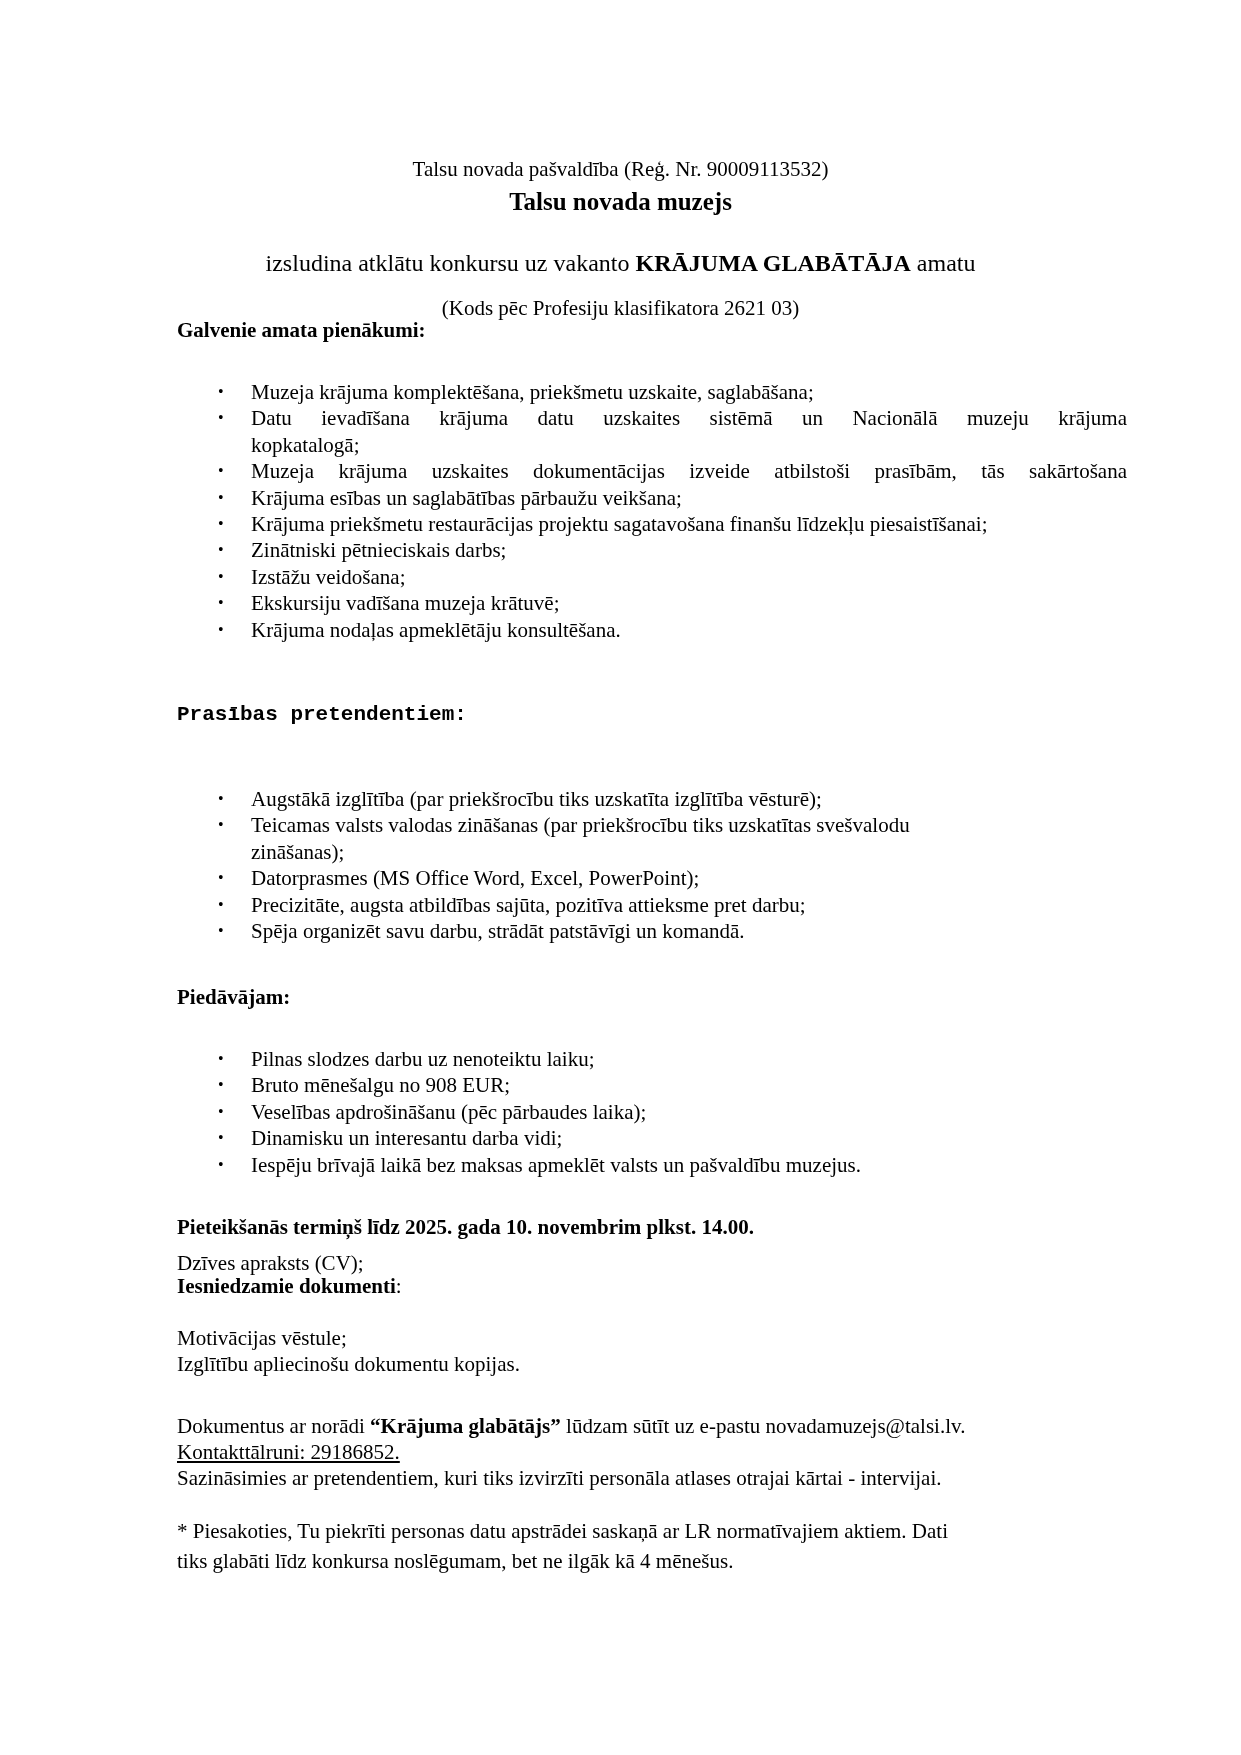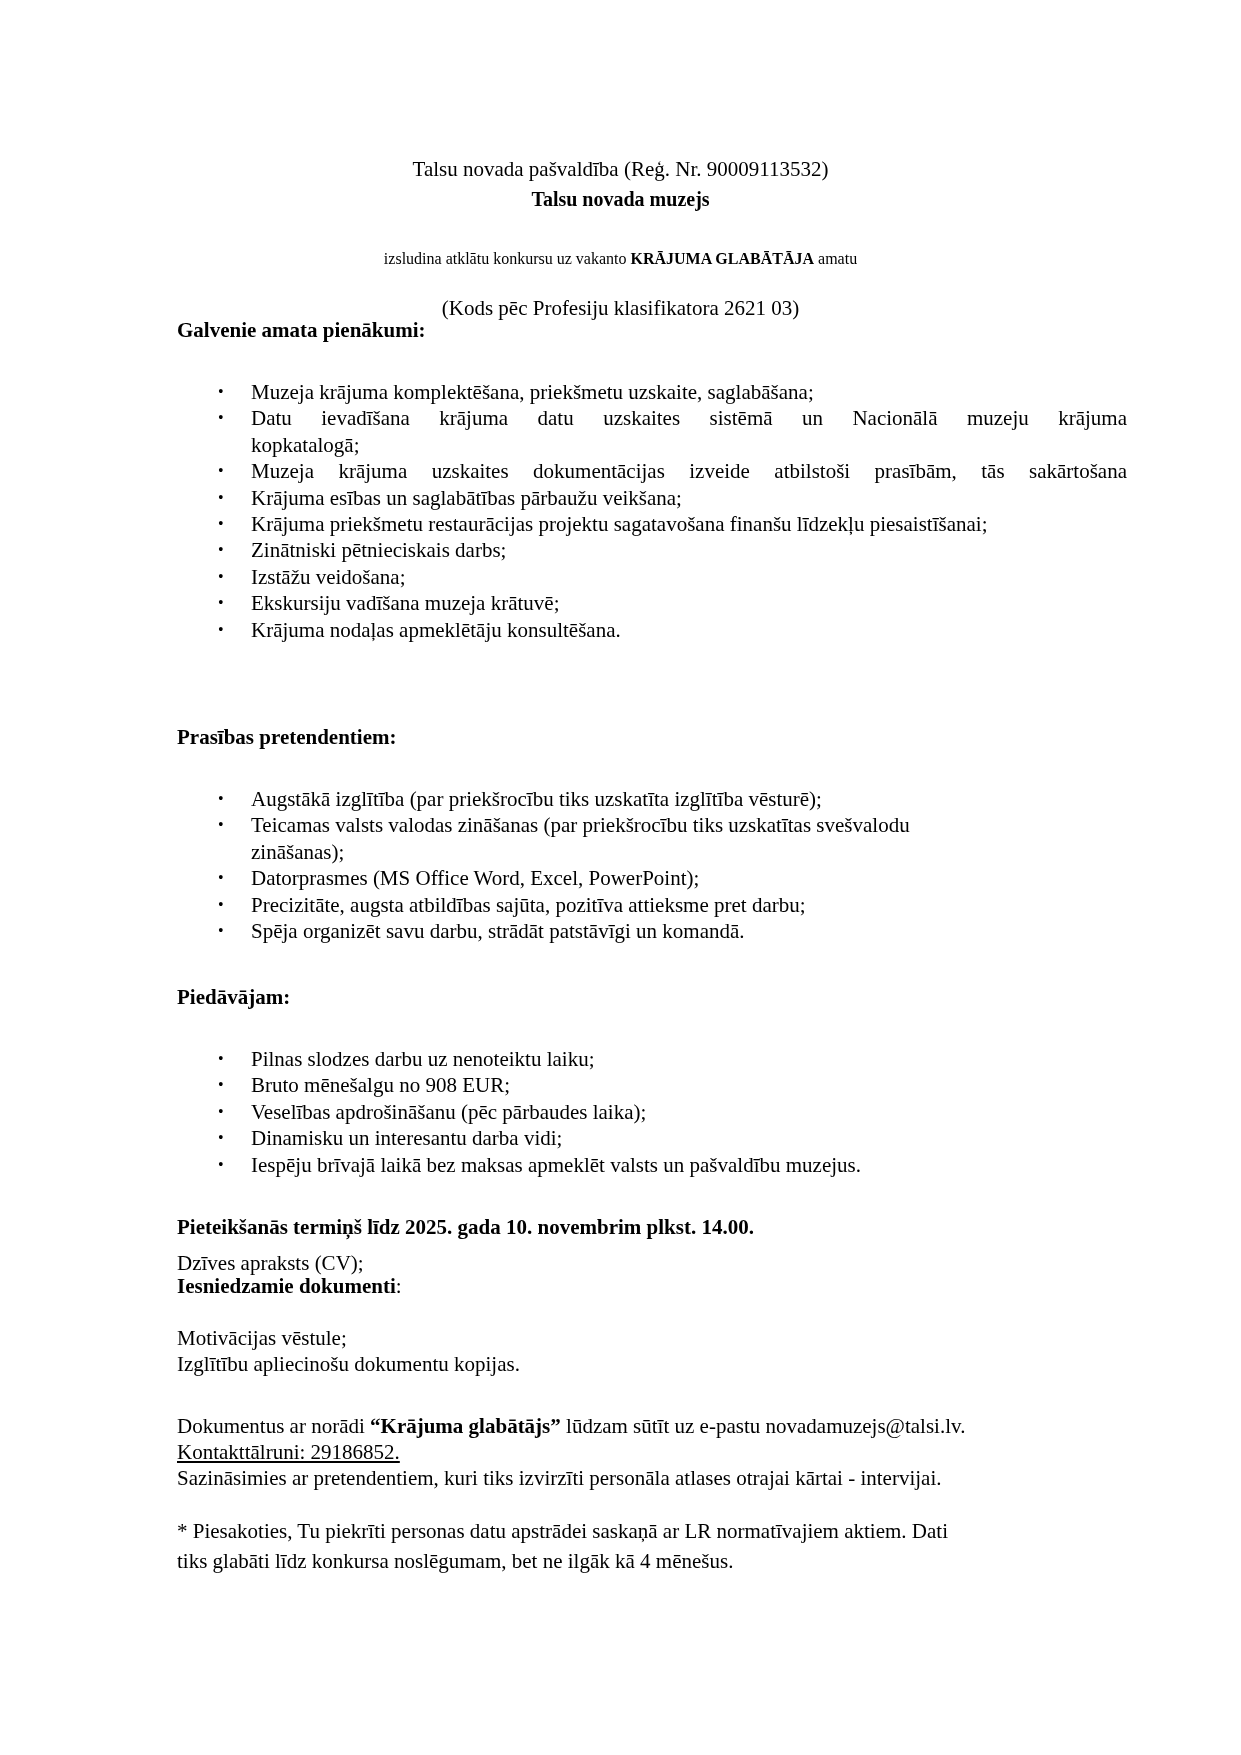--- a/index.html
+++ b/index.html
@@ -13,39 +13,39 @@
   ul.bul li { position: relative; padding-left: 74px; line-height: 26.4px; }
   ul.bul li .dot { position: absolute; left: 41px; top: 0; font-size: 16px; }
   .just { text-align: justify; text-align-last: justify; }
 </style>
 </head>
 <body>
 
 <div class="page">
 
   <div class="center" style="top:117px;">Talsu novada pašvaldība (Reģ. Nr. 90009113532)</div>
-  <div class="center b" style="top:148px;font-size:20px;">Talsu novada muzejs</div>
-  <div class="center" style="top:210px;font-size:16px;"><span>izsludina atklātu konkursu uz vakanto </span><span class="b">KRĀJUMA GLABĀTĀJA</span><span> amatu</span></div>
+  <div class="center b" style="top:148px;font-size:25px;">Talsu novada muzejs</div>
+  <div class="center" style="top:210px;font-size:24px;"><span>izsludina atklātu konkursu uz vakanto </span><span class="b">KRĀJUMA GLABĀTĀJA</span><span> amatu</span></div>
   <div class="center" style="top:256px;">(Kods pēc Profesiju klasifikatora 2621 03)</div>
 
   <div class="l b" style="top:318px;">Galvenie amata pienākumi:</div>
   <ul class="bul" style="top:379px;">
     <li><span class="dot">•</span><span>Muzeja  krājuma komplektēšana, priekšmetu uzskaite, saglabāšana;</span></li>
     <li class="just"><span class="dot">•</span><span>Datu ievadīšana krājuma datu uzskaites sistēmā un Nacionālā muzeju krājuma</span></li>
     <li><span>kopkatalogā;</span></li>
     <li class="just"><span class="dot">•</span><span>Muzeja krājuma uzskaites dokumentācijas izveide atbilstoši prasībām, tās sakārtošana</span></li>
     <li><span class="dot">•</span><span>Krājuma esības un saglabātības pārbaužu veikšana;</span></li>
     <li><span class="dot">•</span><span>Krājuma priekšmetu restaurācijas projektu sagatavošana finanšu līdzekļu piesaistīšanai;</span></li>
     <li><span class="dot">•</span><span>Zinātniski pētnieciskais darbs;</span></li>
     <li><span class="dot">•</span><span>Izstāžu veidošana;</span></li>
     <li><span class="dot">•</span><span>Ekskursiju vadīšana muzeja krātuvē;</span></li>
     <li><span class="dot">•</span><span>Krājuma nodaļas apmeklētāju konsultēšana.</span></li>
   </ul>
 
-  <div class="l b" style="top:725px;">Prasības pretendentiem:</div>
+  <div class="l b" style="top:703px;font-family:Liberation Mono, monospace;">Prasības pretendentiem:</div>
   <ul class="bul" style="top:786px;">
     <li><span class="dot">•</span><span>Augstākā izglītība (par priekšrocību tiks uzskatīta izglītība vēsturē);</span></li>
     <li><span class="dot">•</span><span>Teicamas valsts valodas zināšanas (par priekšrocību tiks uzskatītas svešvalodu</span></li>
     <li><span>zināšanas);</span></li>
     <li><span class="dot">•</span><span>Datorprasmes (MS Office Word, Excel, PowerPoint);</span></li>
     <li><span class="dot">•</span><span>Precizitāte, augsta atbildības sajūta, pozitīva attieksme pret darbu;</span></li>
     <li><span class="dot">•</span><span>Spēja organizēt savu darbu, strādāt patstāvīgi un komandā.</span></li>
   </ul>
 
   <div class="l b" style="top:985px;">Piedāvājam:</div>

